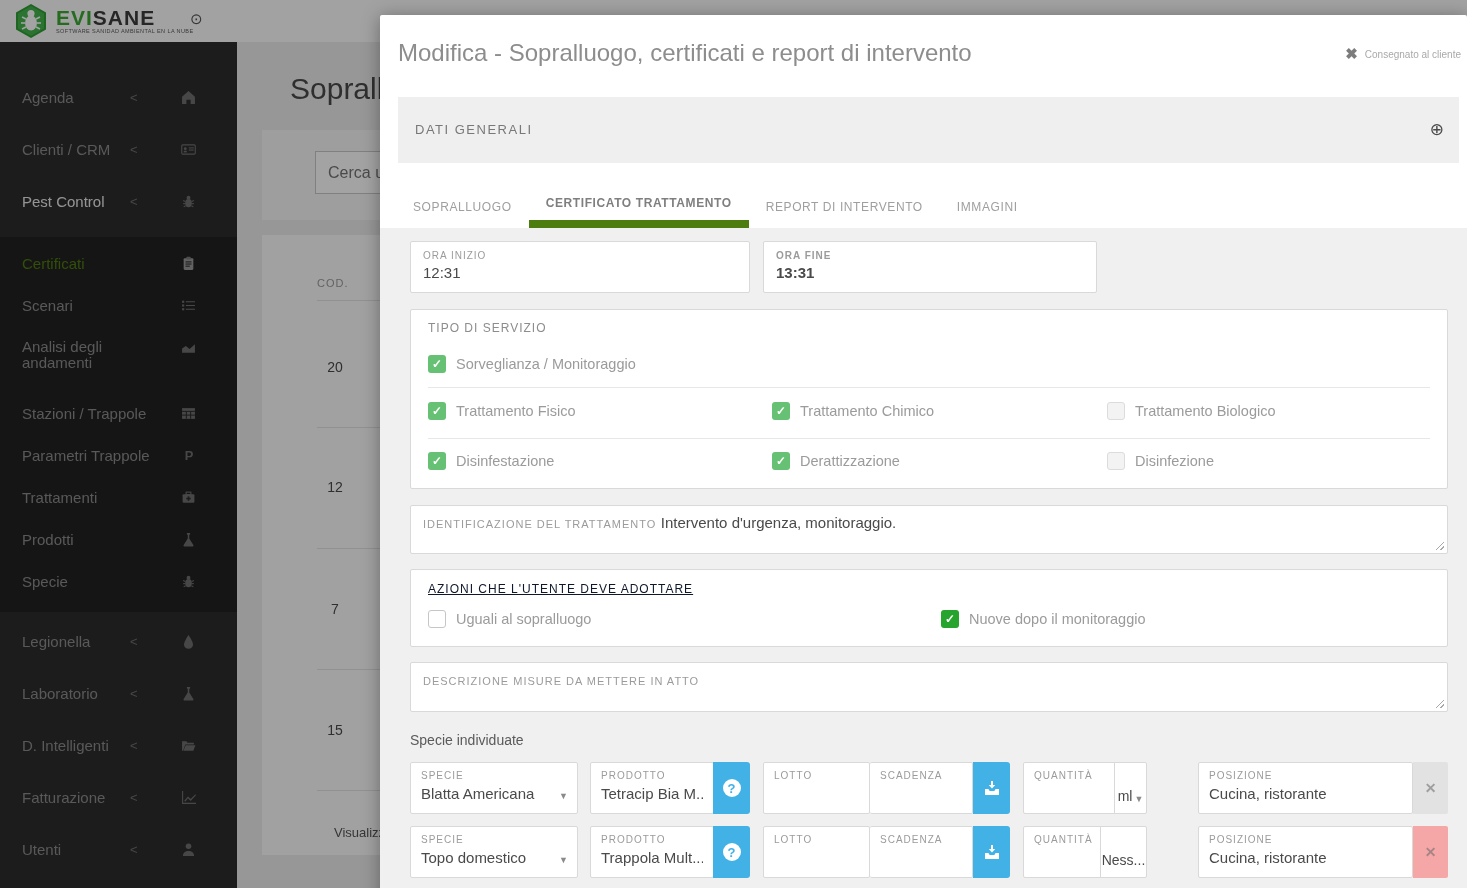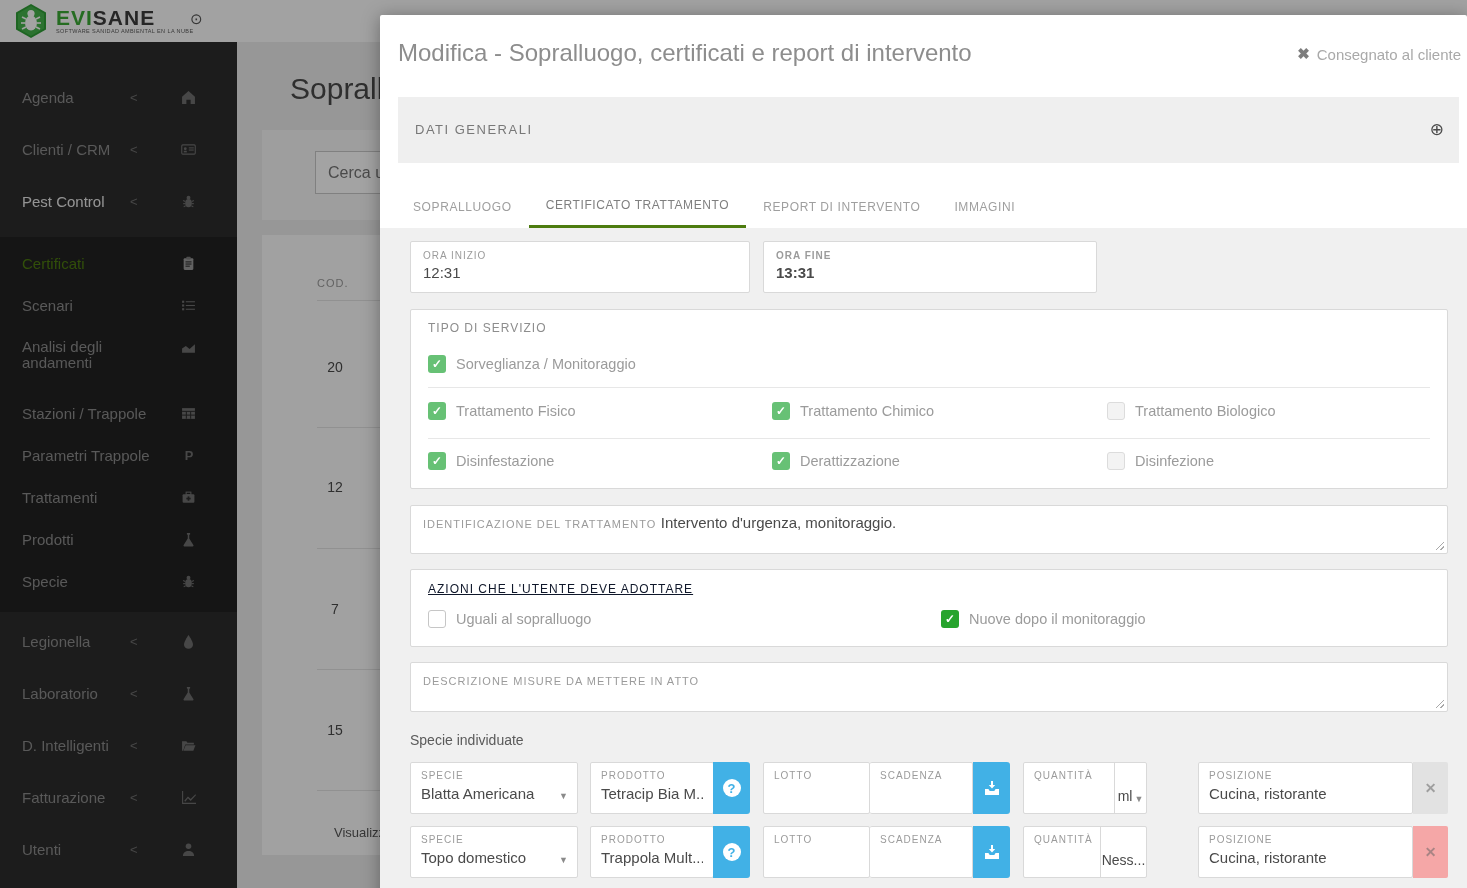--- a/index.html
+++ b/index.html
@@ -35,28 +35,28 @@
   .t-line { position:absolute; left:55px; width:760px; height:1px; background:#e3e3e3; }
   .t-cell { position:absolute; left:48px; width:50px; text-align:center; font-size:14px; color:#4a4a4a; }
   .t-footer { position:absolute; left:72px; top:590px; font-size:13px; color:#555; }
   .overlay { position:absolute; left:0; top:0; width:1467px; height:888px; background:rgba(0,0,0,0.36); z-index:5; }
   
   .modal { position:absolute; left:380px; top:15px; width:1087px; height:1000px; background:#fff; z-index:10;
            border-radius:2px; box-shadow:0 2px 18px rgba(0,0,0,.35); }
   .modal-title { position:absolute; left:18px; top:24px; font-size:24px; font-weight:300; color:#8d8d8d; }
   .delivered { position:absolute; right:6px; top:30px; display:flex; align-items:center; gap:7px; cursor:pointer; }
   .delivered .x { font-size:15px; font-weight:bold; color:#7d7d7d; }
-  .delivered .txt { font-size:15px; color:#a9a9a9; }
+  .delivered .txt { font-size:10px; color:#a9a9a9; }
   .section-bar { position:absolute; left:18px; right:8px; top:82px; height:66px; background:#efefef; }
   .section-bar .lbl { position:absolute; left:17px; top:25px; font-size:13px; letter-spacing:1.5px; color:#787878; }
   .section-bar .plus { position:absolute; right:15px; top:22px; font-size:17px; color:#4a4a4a; cursor:pointer; }
   .tabs { position:absolute; left:0; top:170px; width:100%; height:43px; display:flex; padding-left:16px; }
   .tab { padding:0 17px; height:43px; display:flex; align-items:center; font-size:12px; letter-spacing:.6px;
          color:#9f9f9f; cursor:pointer; }
-  .tab.active { color:#7f7f7f; border-bottom:3px solid #4d7c0f; }
+  .tab.active { color:#7f7f7f; border-bottom:8px solid #4d7c0f;font-weight:bold; }
   .panel { position:absolute; left:0; top:213px; width:100%; height:787px; background:#f0f0f0; }
   .box { position:absolute; background:#fff; border:1px solid #d9d9d9; border-radius:2px; }
   .f-label { font-size:10px; letter-spacing:1px; color:#9b9b9b; }
   .f-value { font-size:15px; color:#4a4a4a; }
   .time-box { left:30px; top:226px; width:340px; height:52px; padding:8px 12px; }
   .time-box.fine { left:383px; width:334px;font-weight:bold; }
   .time-box .f-value { margin-top:3px; }
   .tipo-box { left:30px; top:294px; width:1038px; height:180px; }
   .tipo-box .lbl { position:absolute; left:17px; top:11px; font-size:12px; letter-spacing:1px; color:#8d8d8d; }
   .cb-row { position:absolute; left:0; width:100%; height:46px; }

